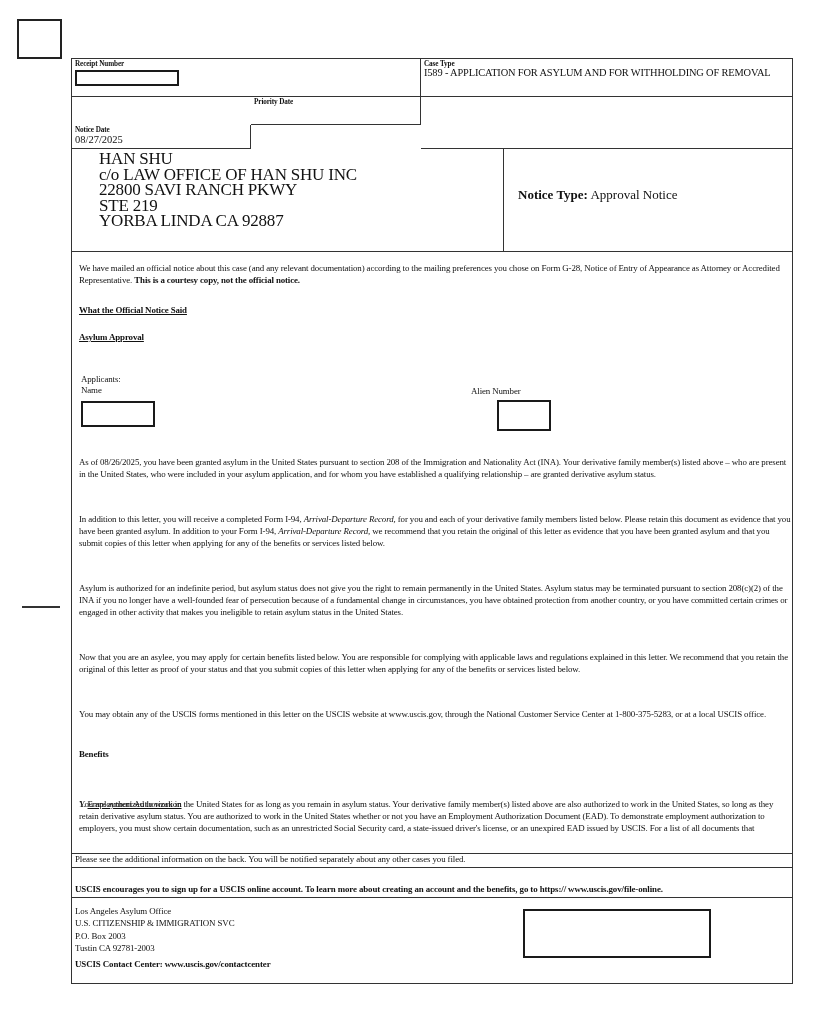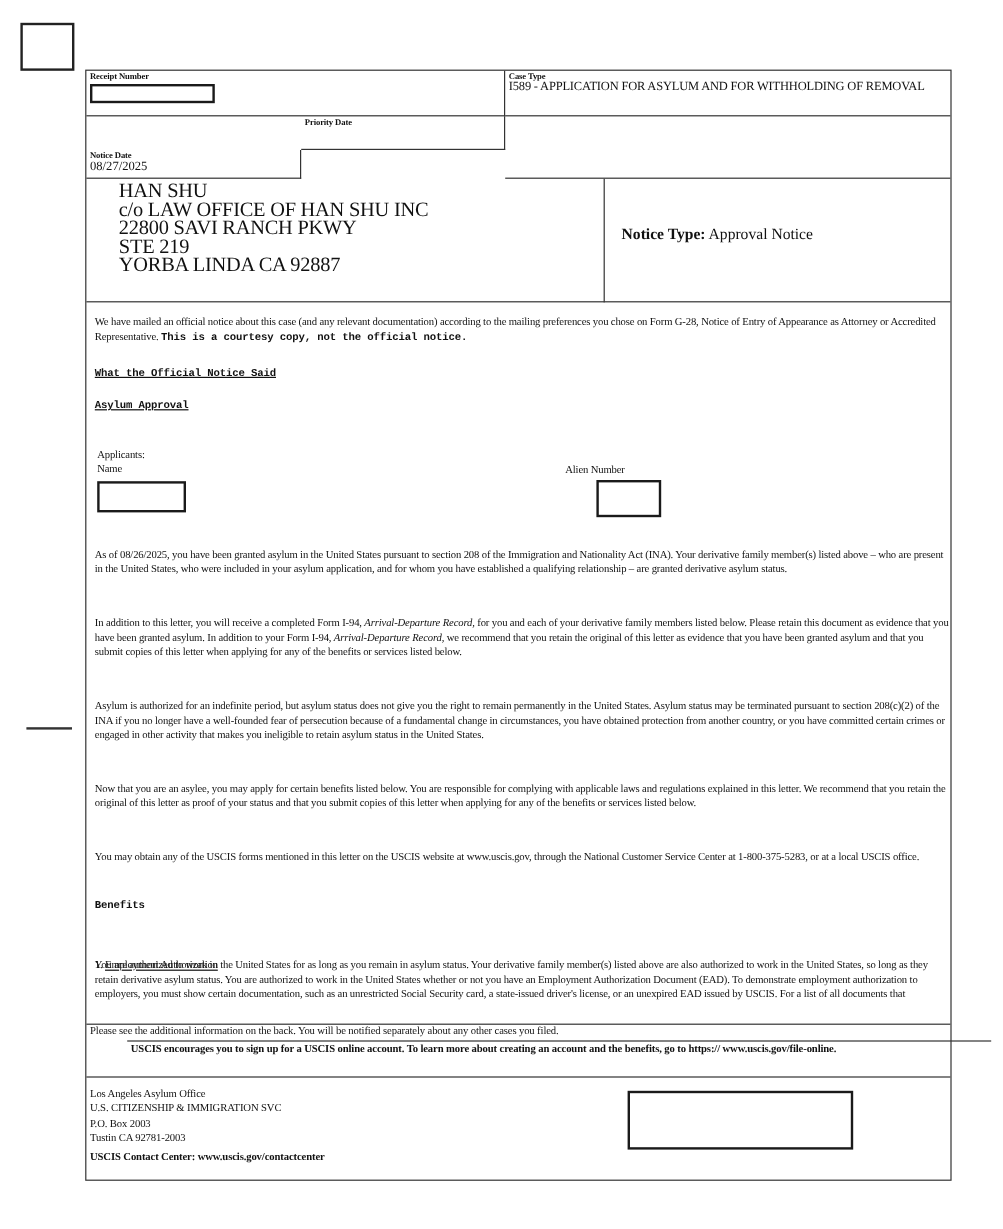--- a/index.html
+++ b/index.html
@@ -18,21 +18,21 @@
   .lbl { position: absolute; left: 3px; top: 1px; font-size: 7.2px; font-weight: bold; letter-spacing: -0.1px; }
   .val { position: absolute; left: 3px; font-size: 10.5px; }
 
   .addr { position: absolute; left: 27px; top: 2px; font-size: 17px; line-height: 15.6px; letter-spacing: -0.2px; }
   .addr div { white-space: nowrap; }
 
   .notice-type { position: absolute; left: 14px; top: 38px; font-size: 13px; white-space: nowrap; }
   .notice-type b { font-weight: bold; }
 
   .body-text { position: absolute; left: 7px; width: 712px; font-size: 8.9px; line-height: 11.9px; letter-spacing: -0.12px; }
-  .body-text b { font-weight: bold; font-family: Liberation Mono, monospace; }
+  .body-text b { font-weight: bold; }
   .body-text i { font-style: italic; }
   .u { text-decoration: underline; }
 
   .footer-line { position: absolute; left: 0; width: 720px; box-sizing: border-box; border-top: 1.2px solid #333; font-size: 8.9px; line-height: 11.6px; padding-left: 3px; letter-spacing: -0.1px; }
   .office { position: absolute; left: 3px; top: 7px; font-size: 8.9px; line-height: 12.4px; letter-spacing: -0.1px; }
 </style>
 </head>
 <body>
 
 <div id="corner-box" class="abs box"></div>
@@ -114,21 +114,21 @@
     <b>Benefits</b>
   </div>
 
   <div class="body-text" style="top:740px;">
     <span>1. </span><span class="u">Employment Authorization</span>
   </div>
 
   <div class="body-text" style="top:740px;">You are authorized to work in the United States for as long as you remain in asylum status. Your derivative family member(s) listed above are also authorized to work in the United States, so long as they retain derivative asylum status. You are authorized to work in the United States whether or not you have an Employment Authorization Document (EAD). To demonstrate employment authorization to employers, you must show certain documentation, such as an unrestricted Social Security card, a state-issued driver's license, or an unexpired EAD issued by USCIS. For a list of all documents that</div>
 
   <div class="footer-line" style="top:794px; height:14px;">Please see the additional information on the back. You will be notified separately about any other cases you filed.</div>
-  <div class="footer-line" style="top:808px; height:30px; font-weight:bold; line-height:12.4px; padding-top:0;margin-left:34px;">USCIS encourages you to sign up for a USCIS online account. To learn more about creating an account and the benefits, go to https:// www.uscis.gov/file-online.</div>
+  <div class="footer-line" style="top:808px; height:30px; font-weight:bold; line-height:12.4px; padding-top:15px;">USCIS encourages you to sign up for a USCIS online account. To learn more about creating an account and the benefits, go to https:// www.uscis.gov/file-online.</div>
   <div class="footer-line" style="top:838px; height:86px;">
     <div class="office">
       <div>Los Angeles Asylum Office</div>
       <div>U.S. CITIZENSHIP &amp; IMMIGRATION SVC</div>
       <div>P.O. Box 2003</div>
       <div>Tustin CA 92781-2003</div>
       <div style="font-weight:bold; margin-top:3px;">USCIS Contact Center: www.uscis.gov/contactcenter</div>
     </div>
     <div class="redact" style="left:451px; top:11px; width:188px; height:49px;"></div>
   </div>

